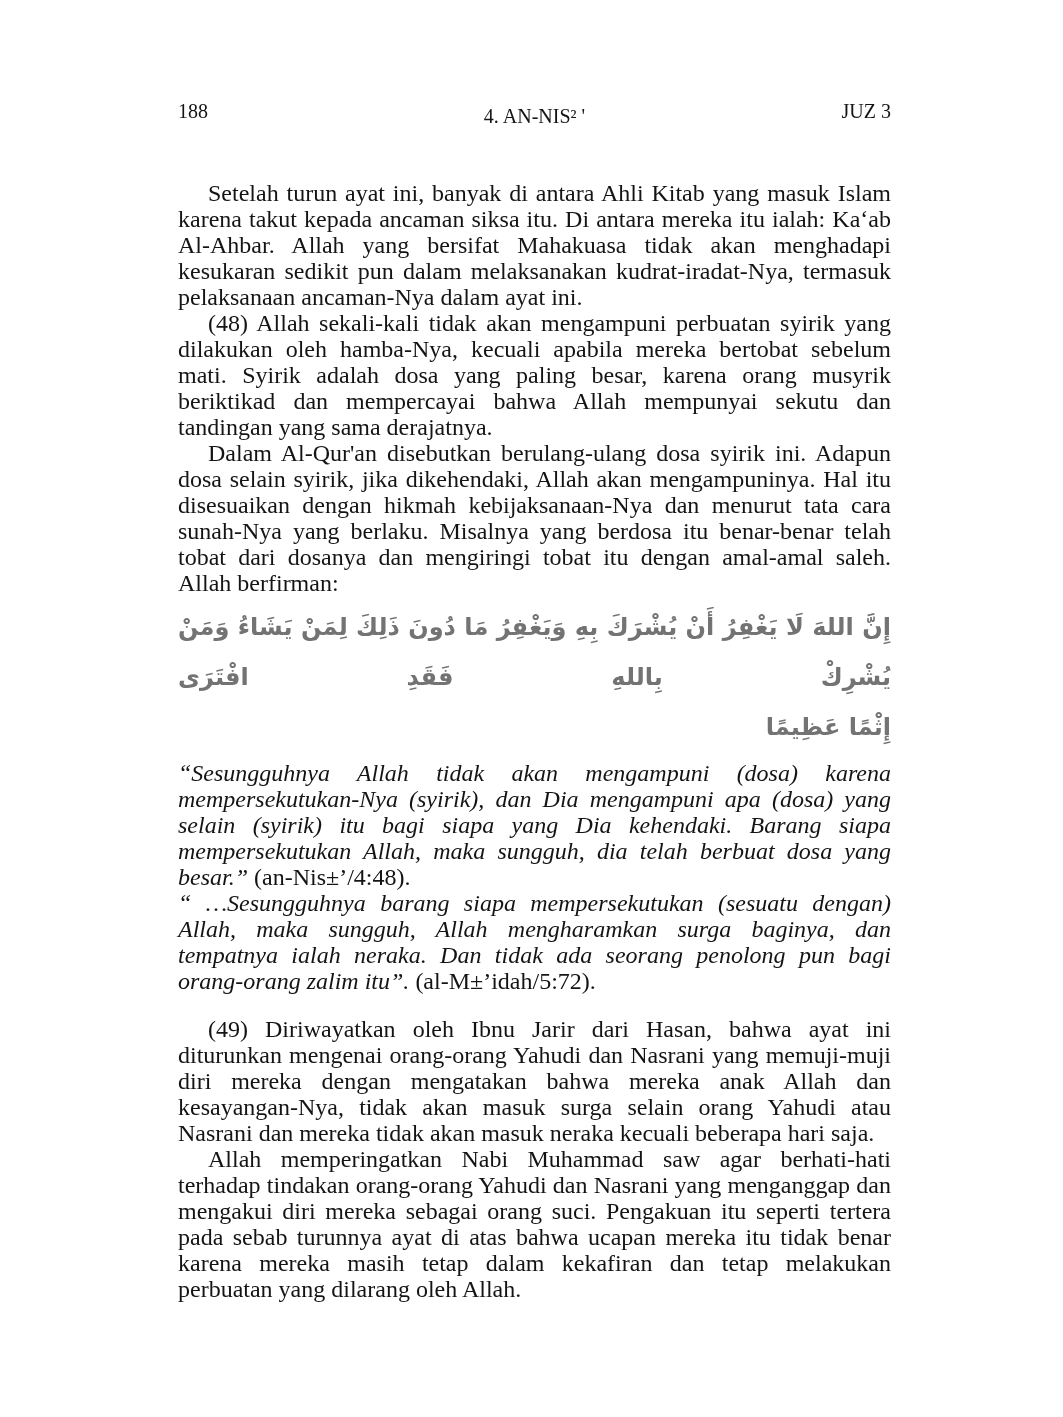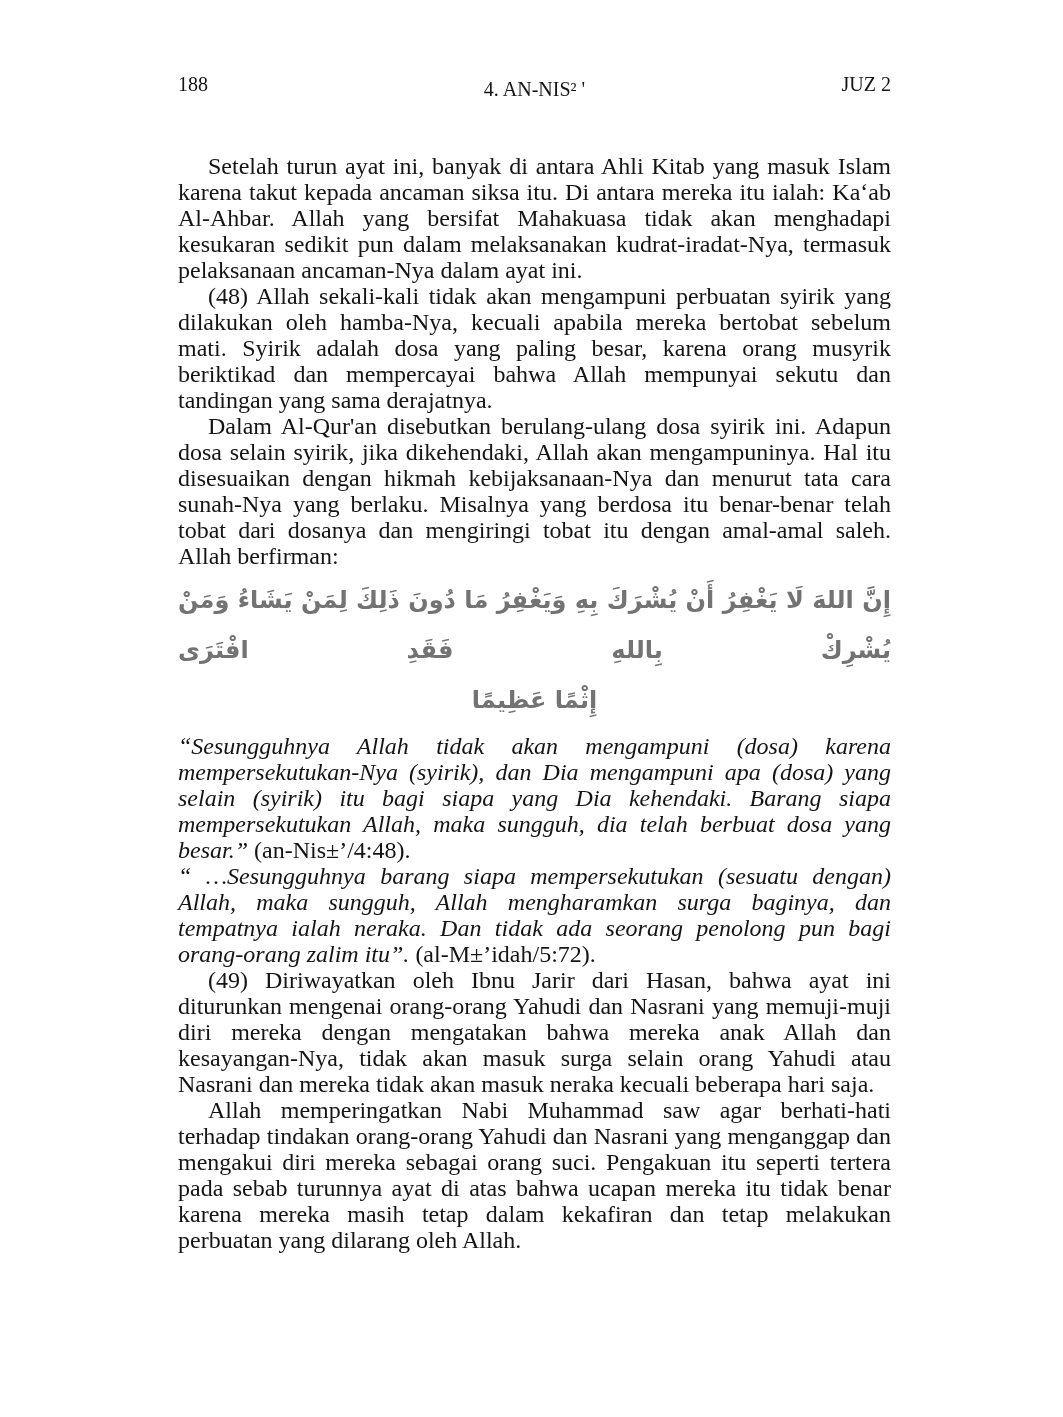--- a/index.html
+++ b/index.html
@@ -6,21 +6,21 @@
   html, body { margin: 0; padding: 0; }
   body {
     width: 1063px; height: 1417px;
     background: #ffffff;
     font-family: "Liberation Serif", serif;
     color: #141414;
     -webkit-font-smoothing: antialiased;
   }
   .page {
     width: 100%; height: 100%;
-    padding: 73px 172px 40px 178px;
+    padding: 100px 172px 40px 178px;
     overflow: hidden;
   }
   .page-header {
     position: relative;
     height: 26px;
     font-size: 20px;
     margin-bottom: 54px;
   }
   .hdr-left  { position: absolute; left: 0; top: 0; }
   .hdr-center{ position: absolute; left: 50%; top: 5px; transform: translateX(-50%); white-space: nowrap; }
@@ -41,33 +41,33 @@
   .arabic {
     direction: rtl;
     unicode-bidi: embed;
     font-family: "DejaVu Sans", sans-serif;
     font-weight: 700;
     font-size: 24px;
     line-height: 50px;
     color: #737373;
   }
   .stretch { text-align: justify; text-align-last: justify; }
-  .tail    { text-align: center; }
+  .tail    { text-align: right; }
 
-  .gap-top { }
+  .gap-top { margin-top: 22px; }
 </style>
 </head>
 <body>
 
 <div class="page">
 
   <header class="page-header">
     <span class="hdr-left">188</span>
     <span class="hdr-center">4. AN-NIS² '</span>
-    <span class="hdr-right">JUZ 2</span>
+    <span class="hdr-right">JUZ 3</span>
   </header>
 
   <main>
 
     <p class="body-par indent">Setelah turun ayat ini, banyak di antara Ahli Kitab yang masuk Islam karena takut kepada ancaman siksa itu. Di antara mereka itu ialah: Ka‘ab Al-Ahbar. Allah yang bersifat Mahakuasa tidak akan menghadapi kesukaran sedikit pun dalam melaksanakan kudrat-iradat-Nya, termasuk pelaksanaan ancaman-Nya dalam ayat ini.</p>
 
     <p class="body-par indent">(48) Allah sekali-kali tidak akan mengampuni perbuatan syirik yang dilakukan oleh hamba-Nya, kecuali apabila mereka bertobat sebelum mati. Syirik adalah dosa yang paling besar, karena orang musyrik beriktikad dan mempercayai bahwa Allah mempunyai sekutu dan tandingan yang sama derajatnya.</p>
 
     <p class="body-par indent">Dalam Al-Qur'an disebutkan berulang-ulang dosa syirik ini. Adapun dosa selain syirik, jika dikehendaki, Allah akan mengampuninya. Hal itu disesuaikan dengan hikmah kebijaksanaan-Nya dan menurut tata cara sunah-Nya yang berlaku. Misalnya yang berdosa itu benar-benar telah tobat dari dosanya dan mengiringi tobat itu dengan amal-amal saleh. Allah berfirman:</p>
 

